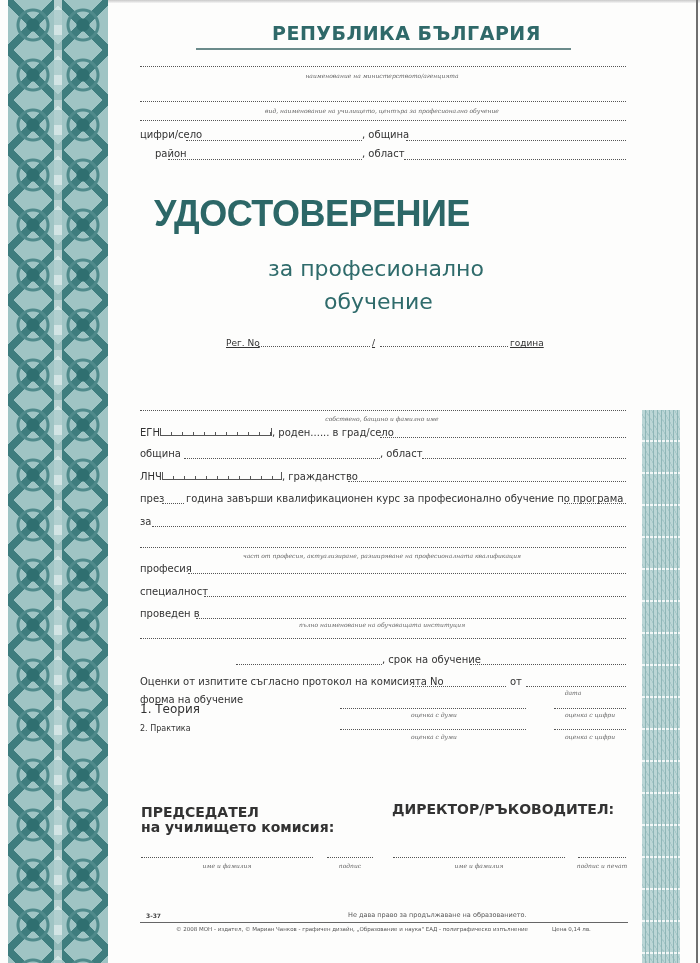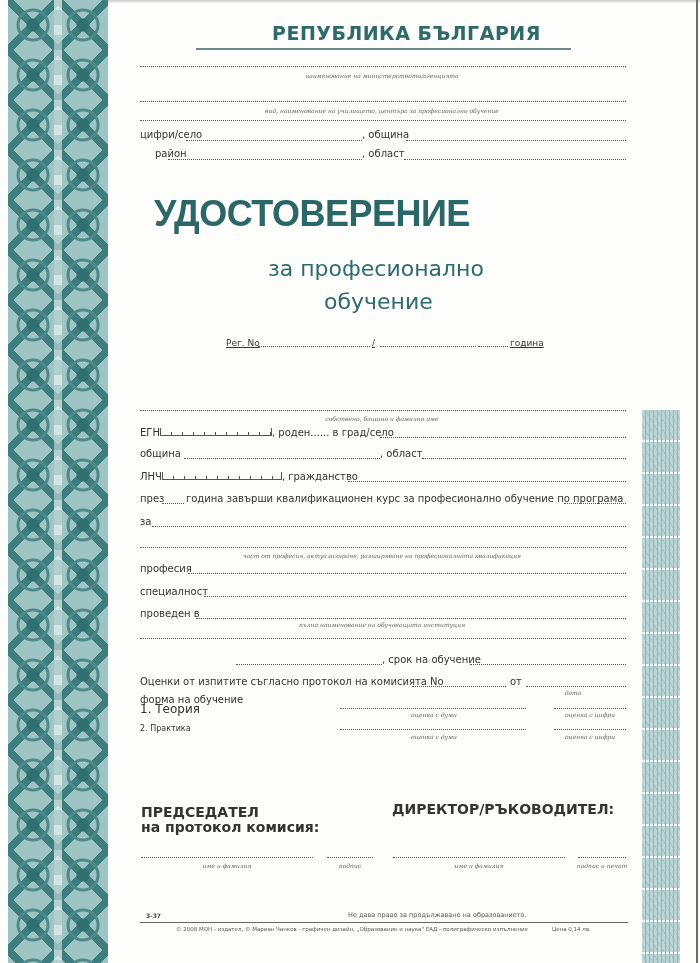--- a/index.html
+++ b/index.html
@@ -151,21 +151,21 @@
 <div class="dots" style="left:554px;top:708px;width:72px;"></div>
 <div class="cap" style="left:590px;top:711px;">оценка с цифри</div>
 
 <div class="row" style="left:140px;top:724px;font-size:8px;">2. Практика</div>
 <div class="dots" style="left:340px;top:729px;width:186px;"></div>
 <div class="cap" style="left:434px;top:733px;">оценка с думи</div>
 <div class="dots" style="left:554px;top:729px;width:72px;"></div>
 <div class="cap" style="left:590px;top:733px;">оценка с цифри</div>
 
 <div class="bold-lbl" style="left:141px;top:804px;">ПРЕДСЕДАТЕЛ</div>
-<div class="bold-lbl" style="left:141px;top:819px;">на протокол комисия:</div>
+<div class="bold-lbl" style="left:141px;top:819px;">на училището комисия:</div>
 <div class="bold-lbl" style="left:392px;top:801px;">ДИРЕКТОР/РЪКОВОДИТЕЛ:</div>
 
 <div class="dots" style="left:141px;top:857px;width:172px;"></div>
 <div class="cap" style="left:227px;top:862px;">име и фамилия</div>
 <div class="dots" style="left:327px;top:857px;width:46px;"></div>
 <div class="cap" style="left:350px;top:862px;">подпис</div>
 <div class="dots" style="left:393px;top:857px;width:172px;"></div>
 <div class="cap" style="left:479px;top:862px;">име и фамилия</div>
 <div class="dots" style="left:578px;top:857px;width:48px;"></div>
 <div class="cap" style="left:602px;top:862px;">подпис и печат</div>

